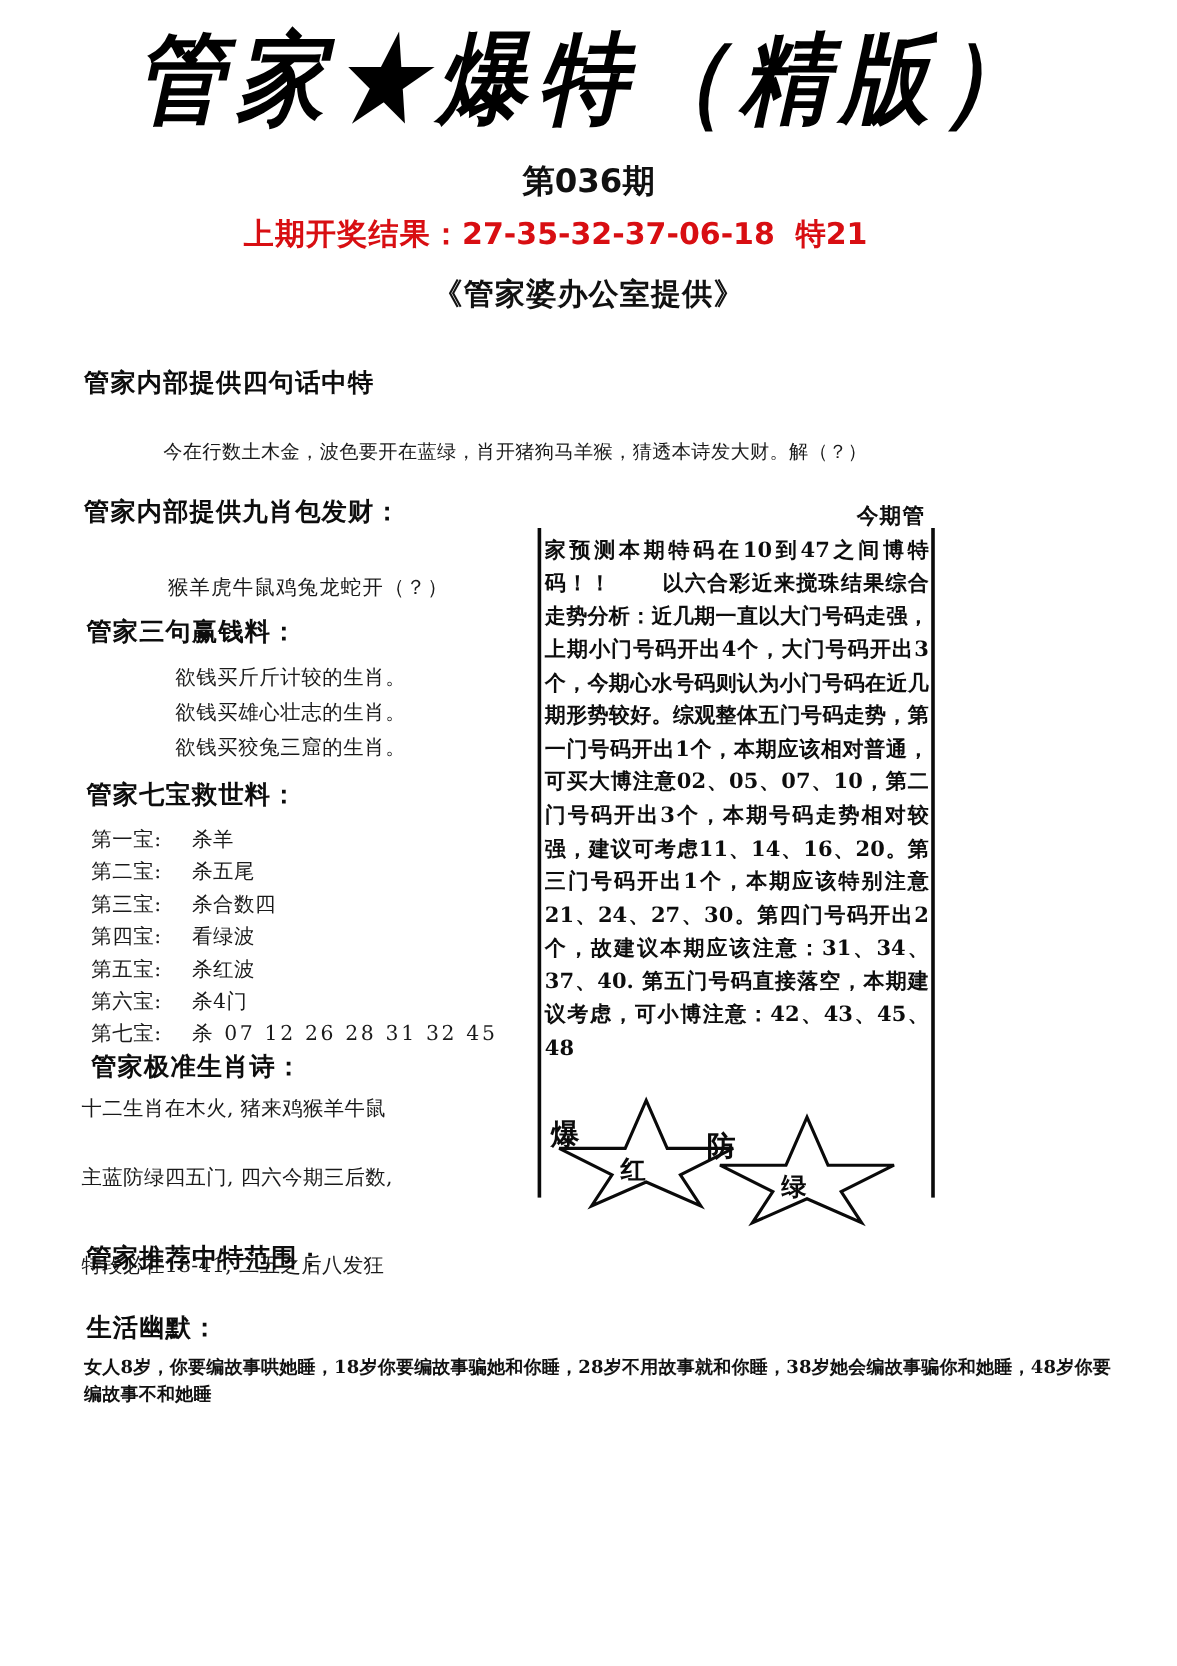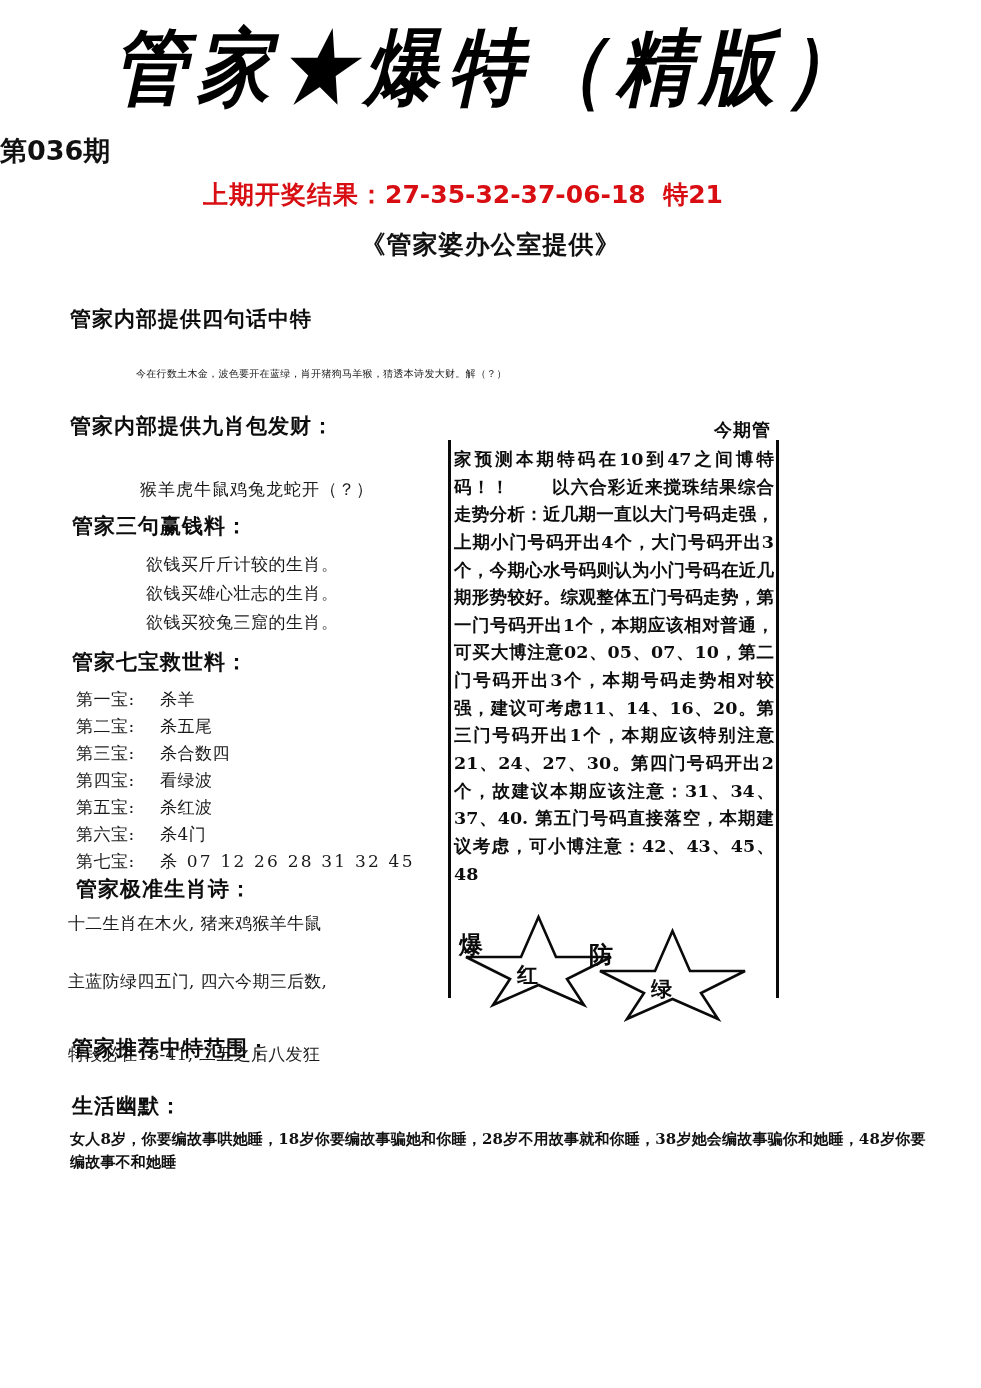--- a/index.html
+++ b/index.html
@@ -40,21 +40,21 @@
     color: #000000;
     transform: scaleY(1.12);
     transform-origin: center top;
     white-space: nowrap;
   }
 
   .issue-line {
     position: absolute;
     left: 0; top: 133px;
     width: 981px;
-    text-align: left;
+    text-align: center;
     font-family: "DejaVu Sans", "Liberation Sans", sans-serif;
     font-size: 27px;
     font-weight: bold;
     color: #111111;
     letter-spacing: 0px;
   }
 
   .result-line {
     position: absolute;
     left: 0; top: 178px;
@@ -93,21 +93,21 @@
   .body-line {
     position: absolute;
     font-family: "DejaVu Serif", "Liberation Serif", serif;
     font-size: 16px;
     color: #1a1a1a;
     white-space: nowrap;
   }
 
   
   #sec-four-head { left: 70px; top: 305px; }
-  #four-poem { left: 136px; top: 367px; font-size: 10px; letter-spacing: 0.3px; }
+  #four-poem { left: 136px; top: 367px; font-size: 16px; letter-spacing: 0.3px; }
 
   
   #sec-nine-head { left: 70px; top: 412px; }
   #nine-line { left: 140px; top: 478px; font-size: 17px; letter-spacing: 1px; }
 
   
   #sec-three-head { left: 72px; top: 512px; }
   .three-line {
     position: absolute;
     left: 146px;

